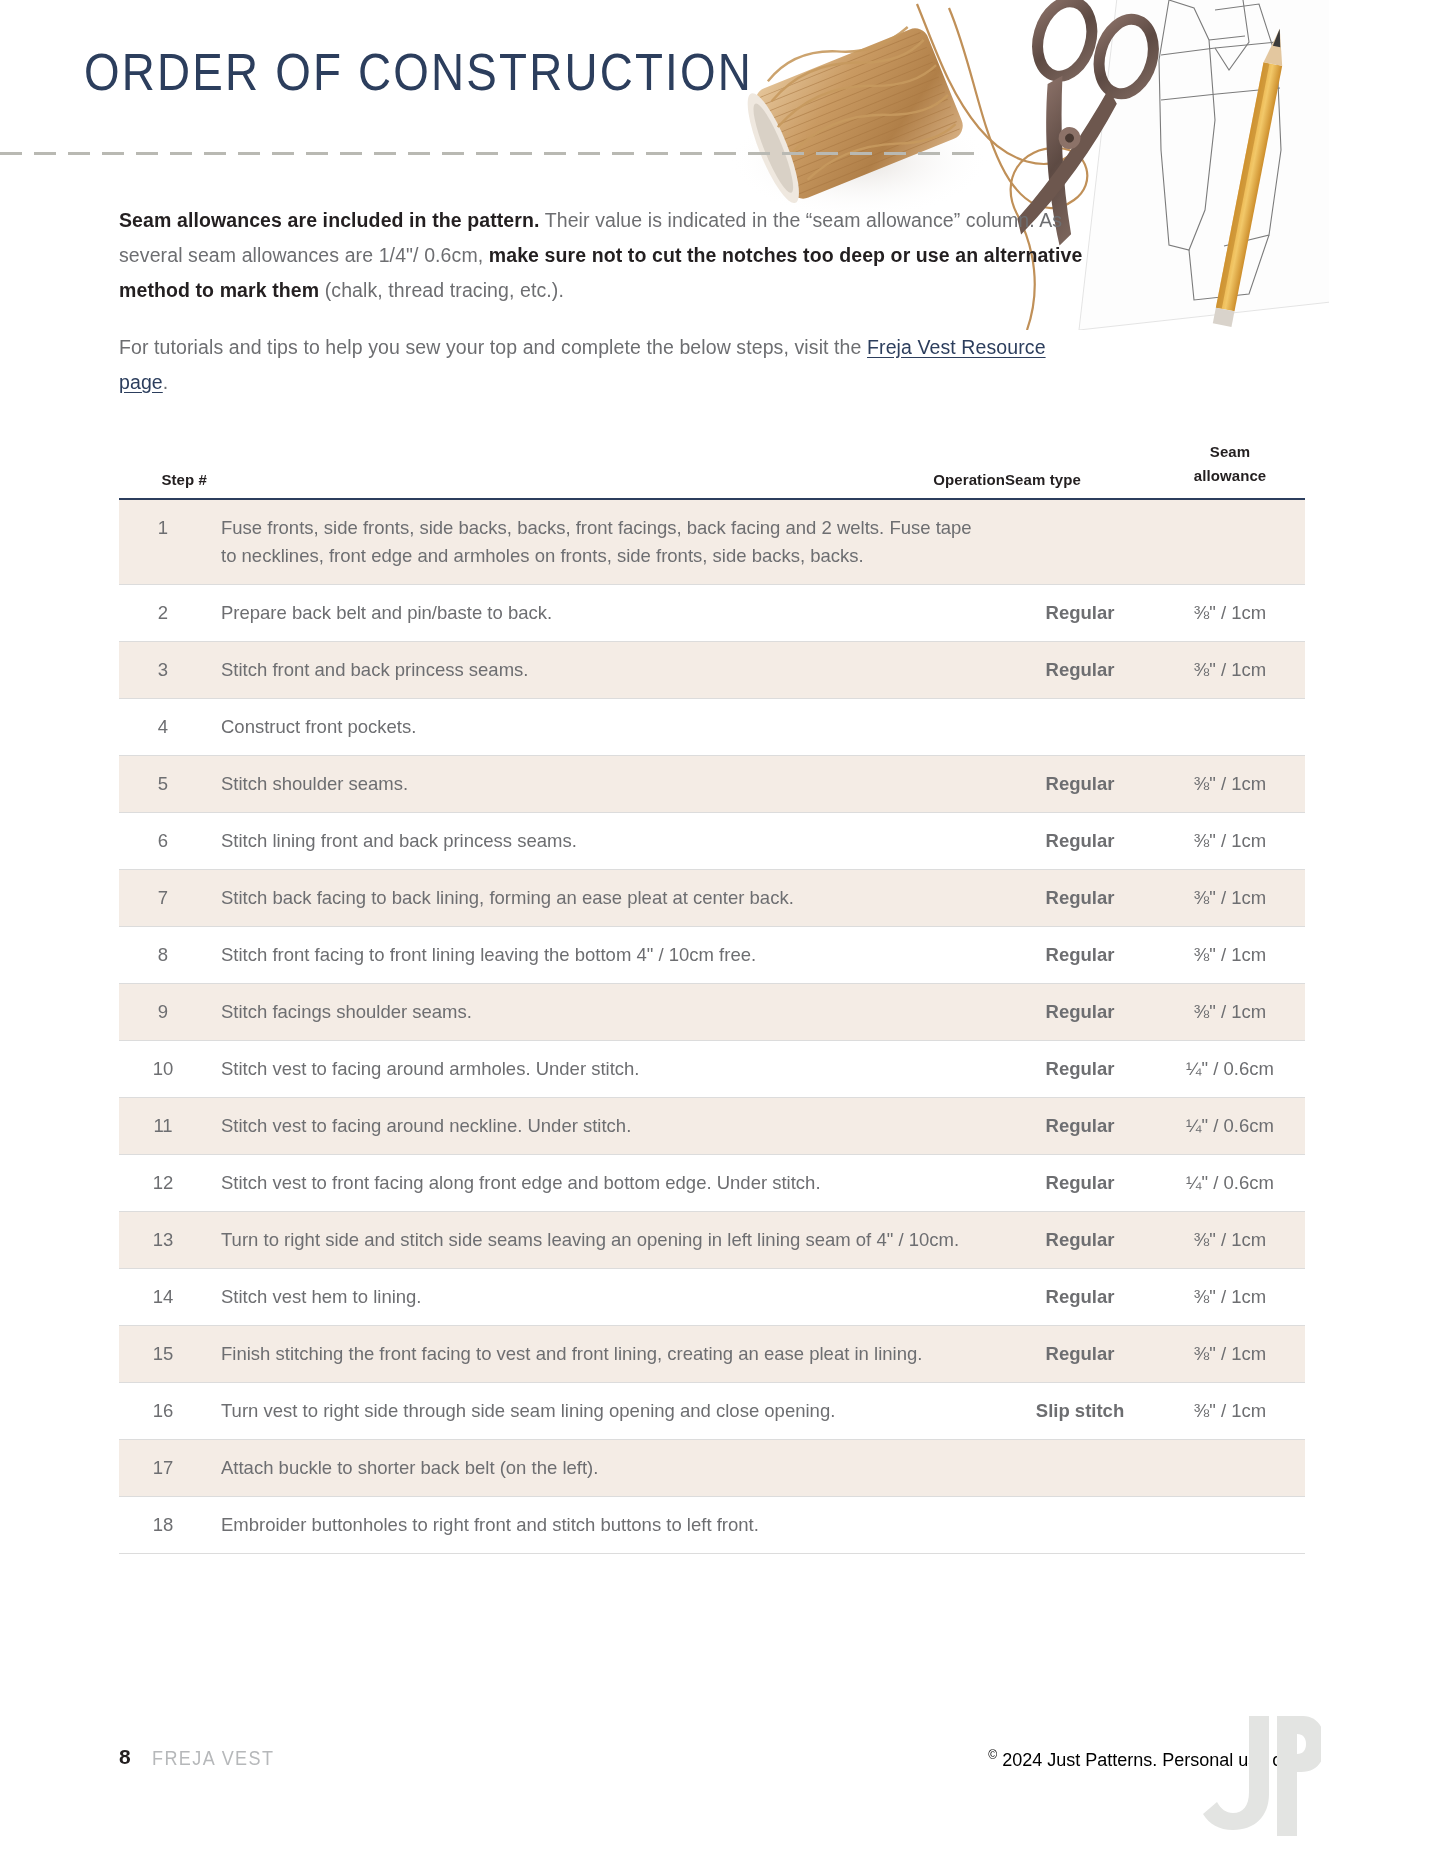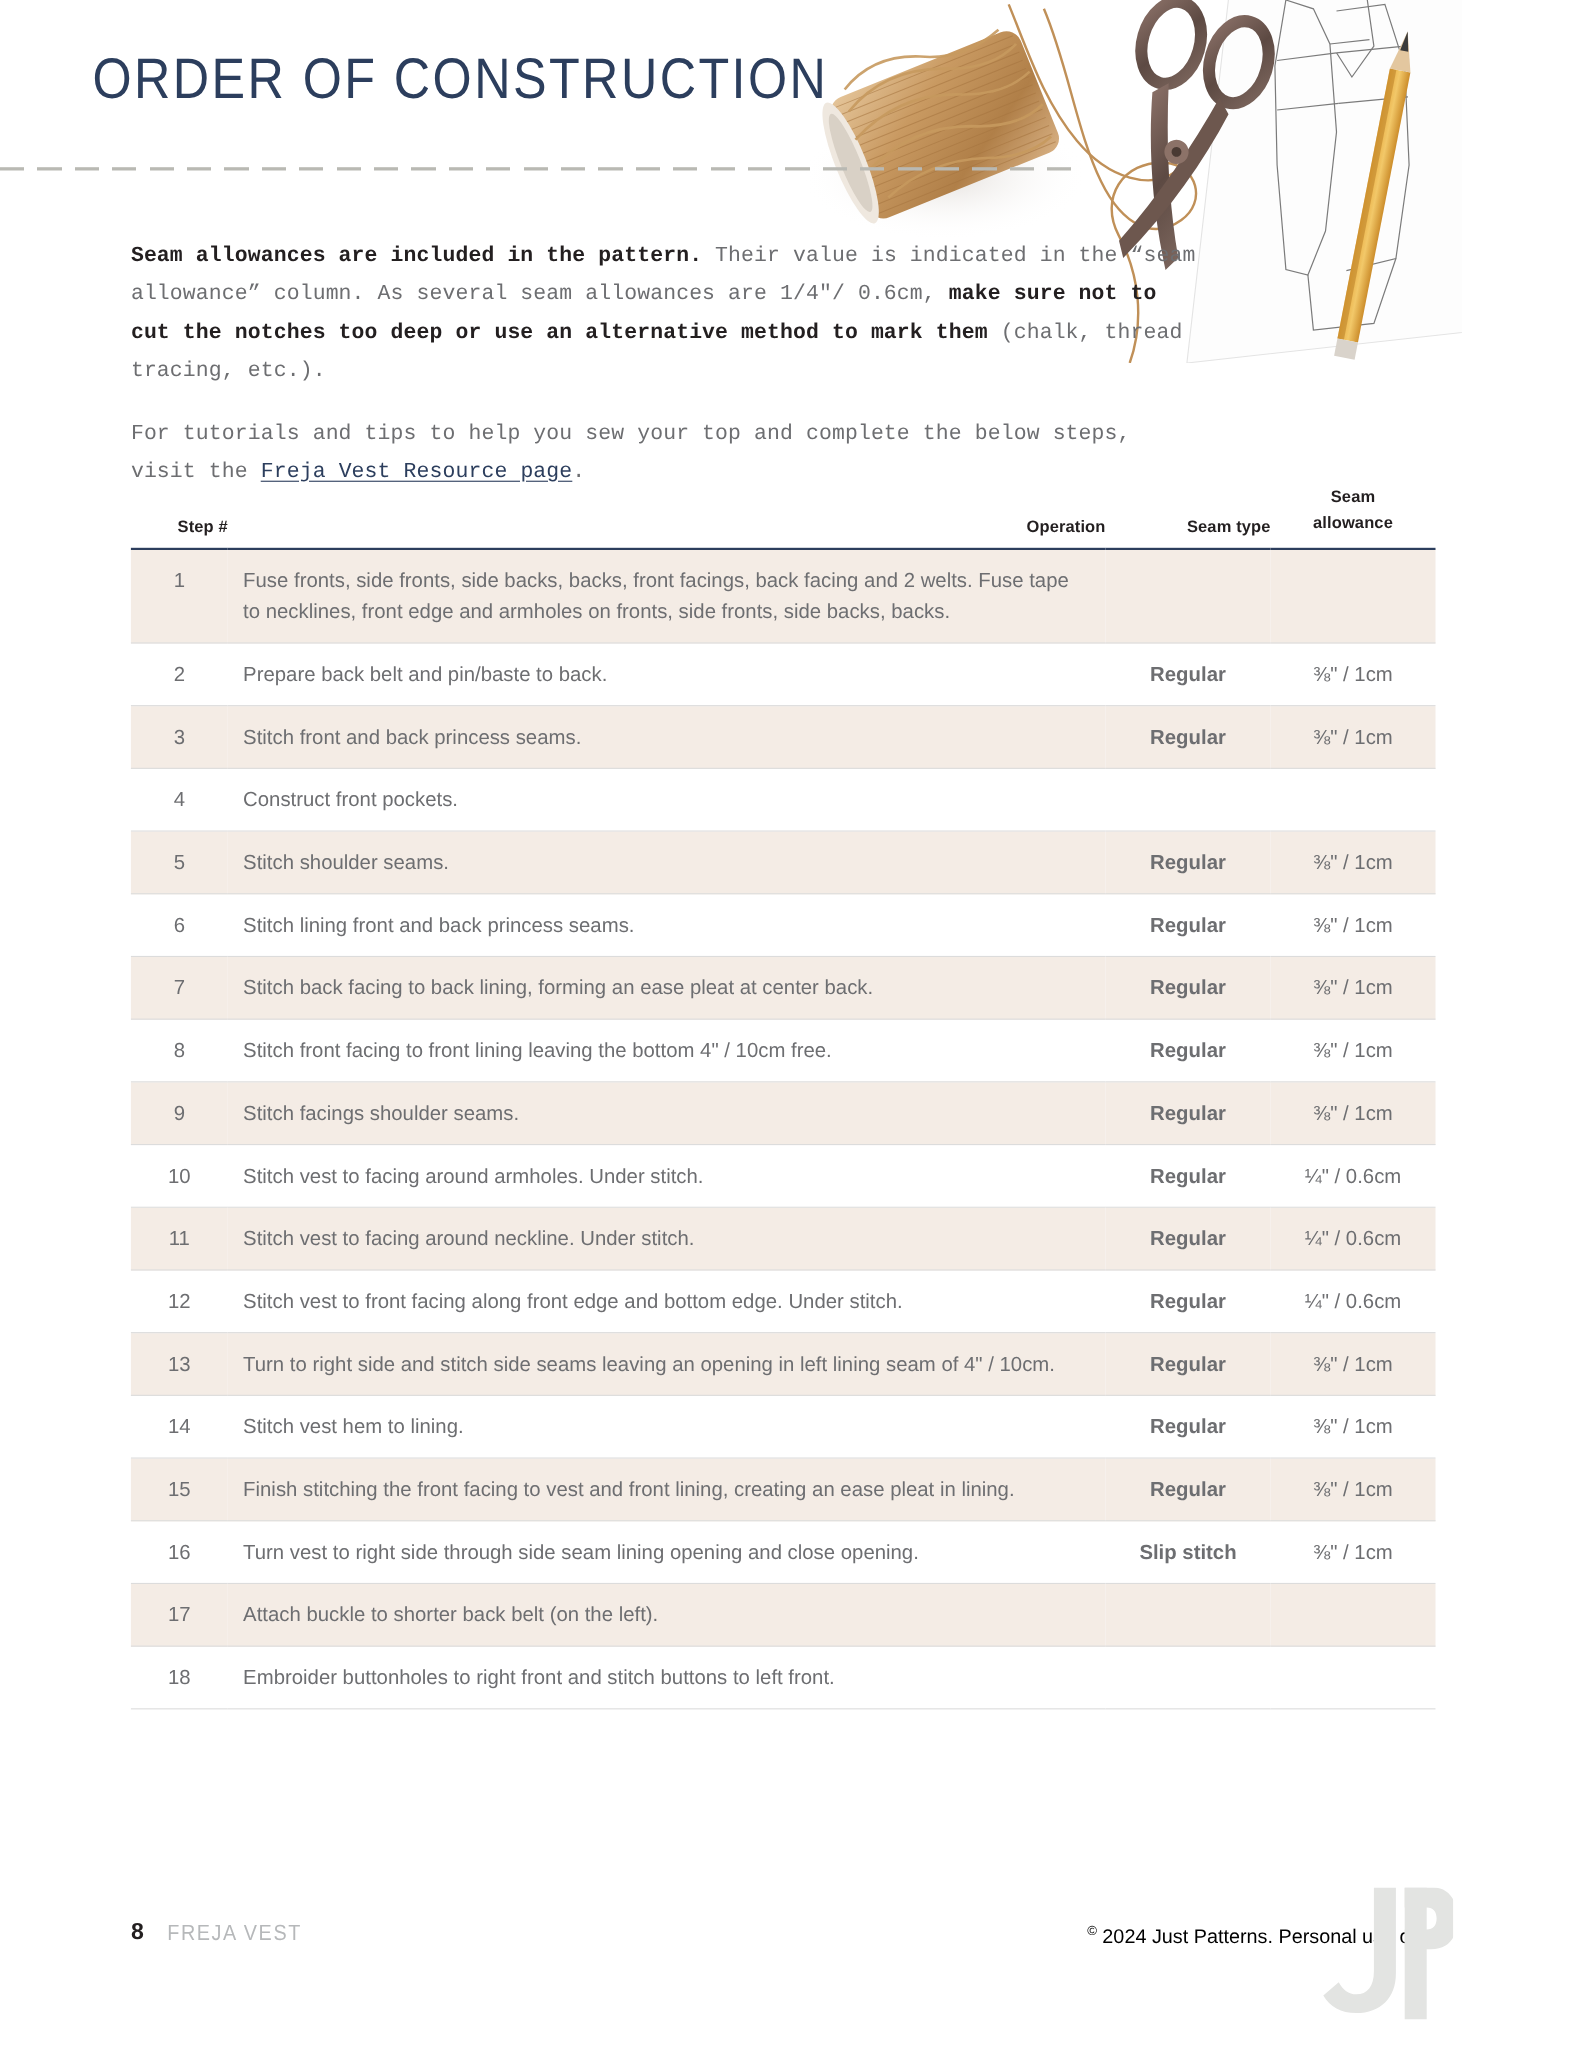--- a/index.html
+++ b/index.html
@@ -68,21 +68,21 @@
     width: 975px;
     font-size: 19.5px;
     line-height: 35px;
     color: #6d6e71;
     letter-spacing: .1px;
   }
   .intro b, .intro strong {
     color: #231f20;
     font-weight: bold;
   }
-  .intro p { margin: 12px 0 22px 0; font-family: Liberation Mono, monospace; }
+  .intro p { margin: 0 0 22px 0; }
   .intro p:last-child { margin-bottom: 0; }
   .reslink {
     color: #2c3e5d;
     text-decoration: underline;
     text-underline-offset: 3px;
   }
 
   
   .steps-table {
     position: absolute;
@@ -96,21 +96,21 @@
     font-size: 15px;
     font-weight: bold;
     color: #231f20;
     padding: 0 0 10px 0;
     vertical-align: bottom;
     border-bottom: 2.5px solid #2c3e5d;
     letter-spacing: .1px;
   }
   .th-step   { width: 88px;  text-align: right; }
   .th-op     { text-align: right; padding-left: 14px !important; }
-  .th-type   { width: 150px; text-align: right; }
+  .th-type   { width: 150px; text-align: left; }
   .th-allow  { width: 150px; text-align: center; line-height: 24px; }
 
   .steps-table td {
     padding: 14px 0 14px 0;
     color: #6d6e71;
     vertical-align: top;
     line-height: 28px;
     border-bottom: 1.5px solid #dcdcdc;
   }
   .td-step  { text-align: center; }

